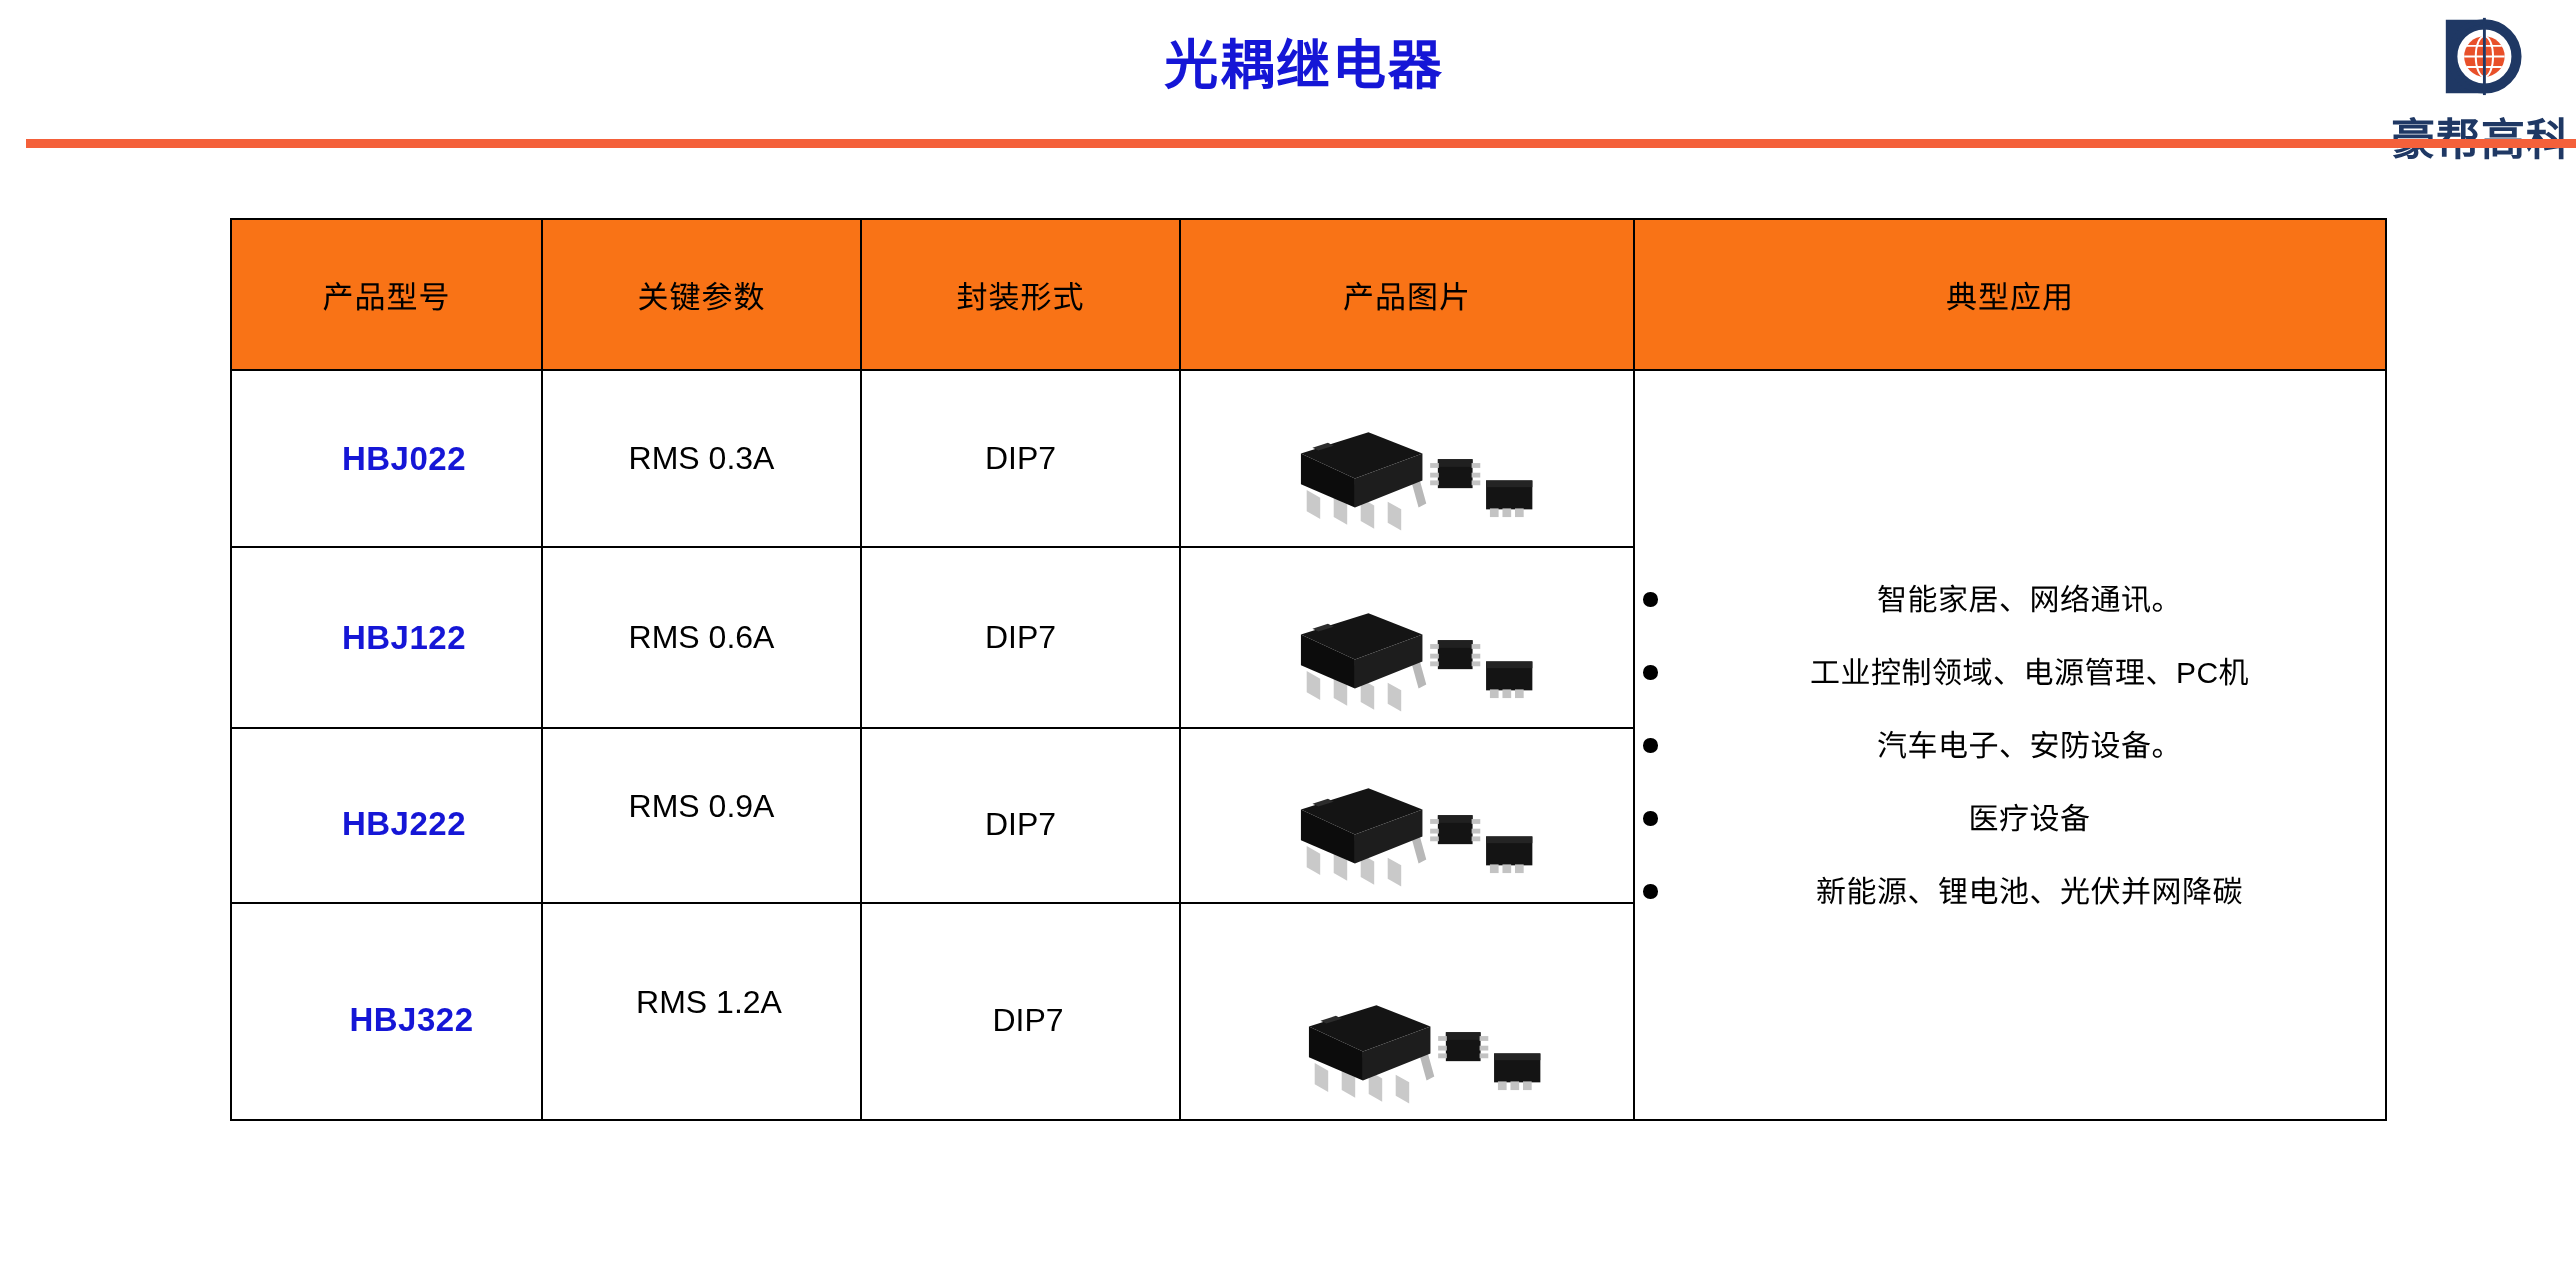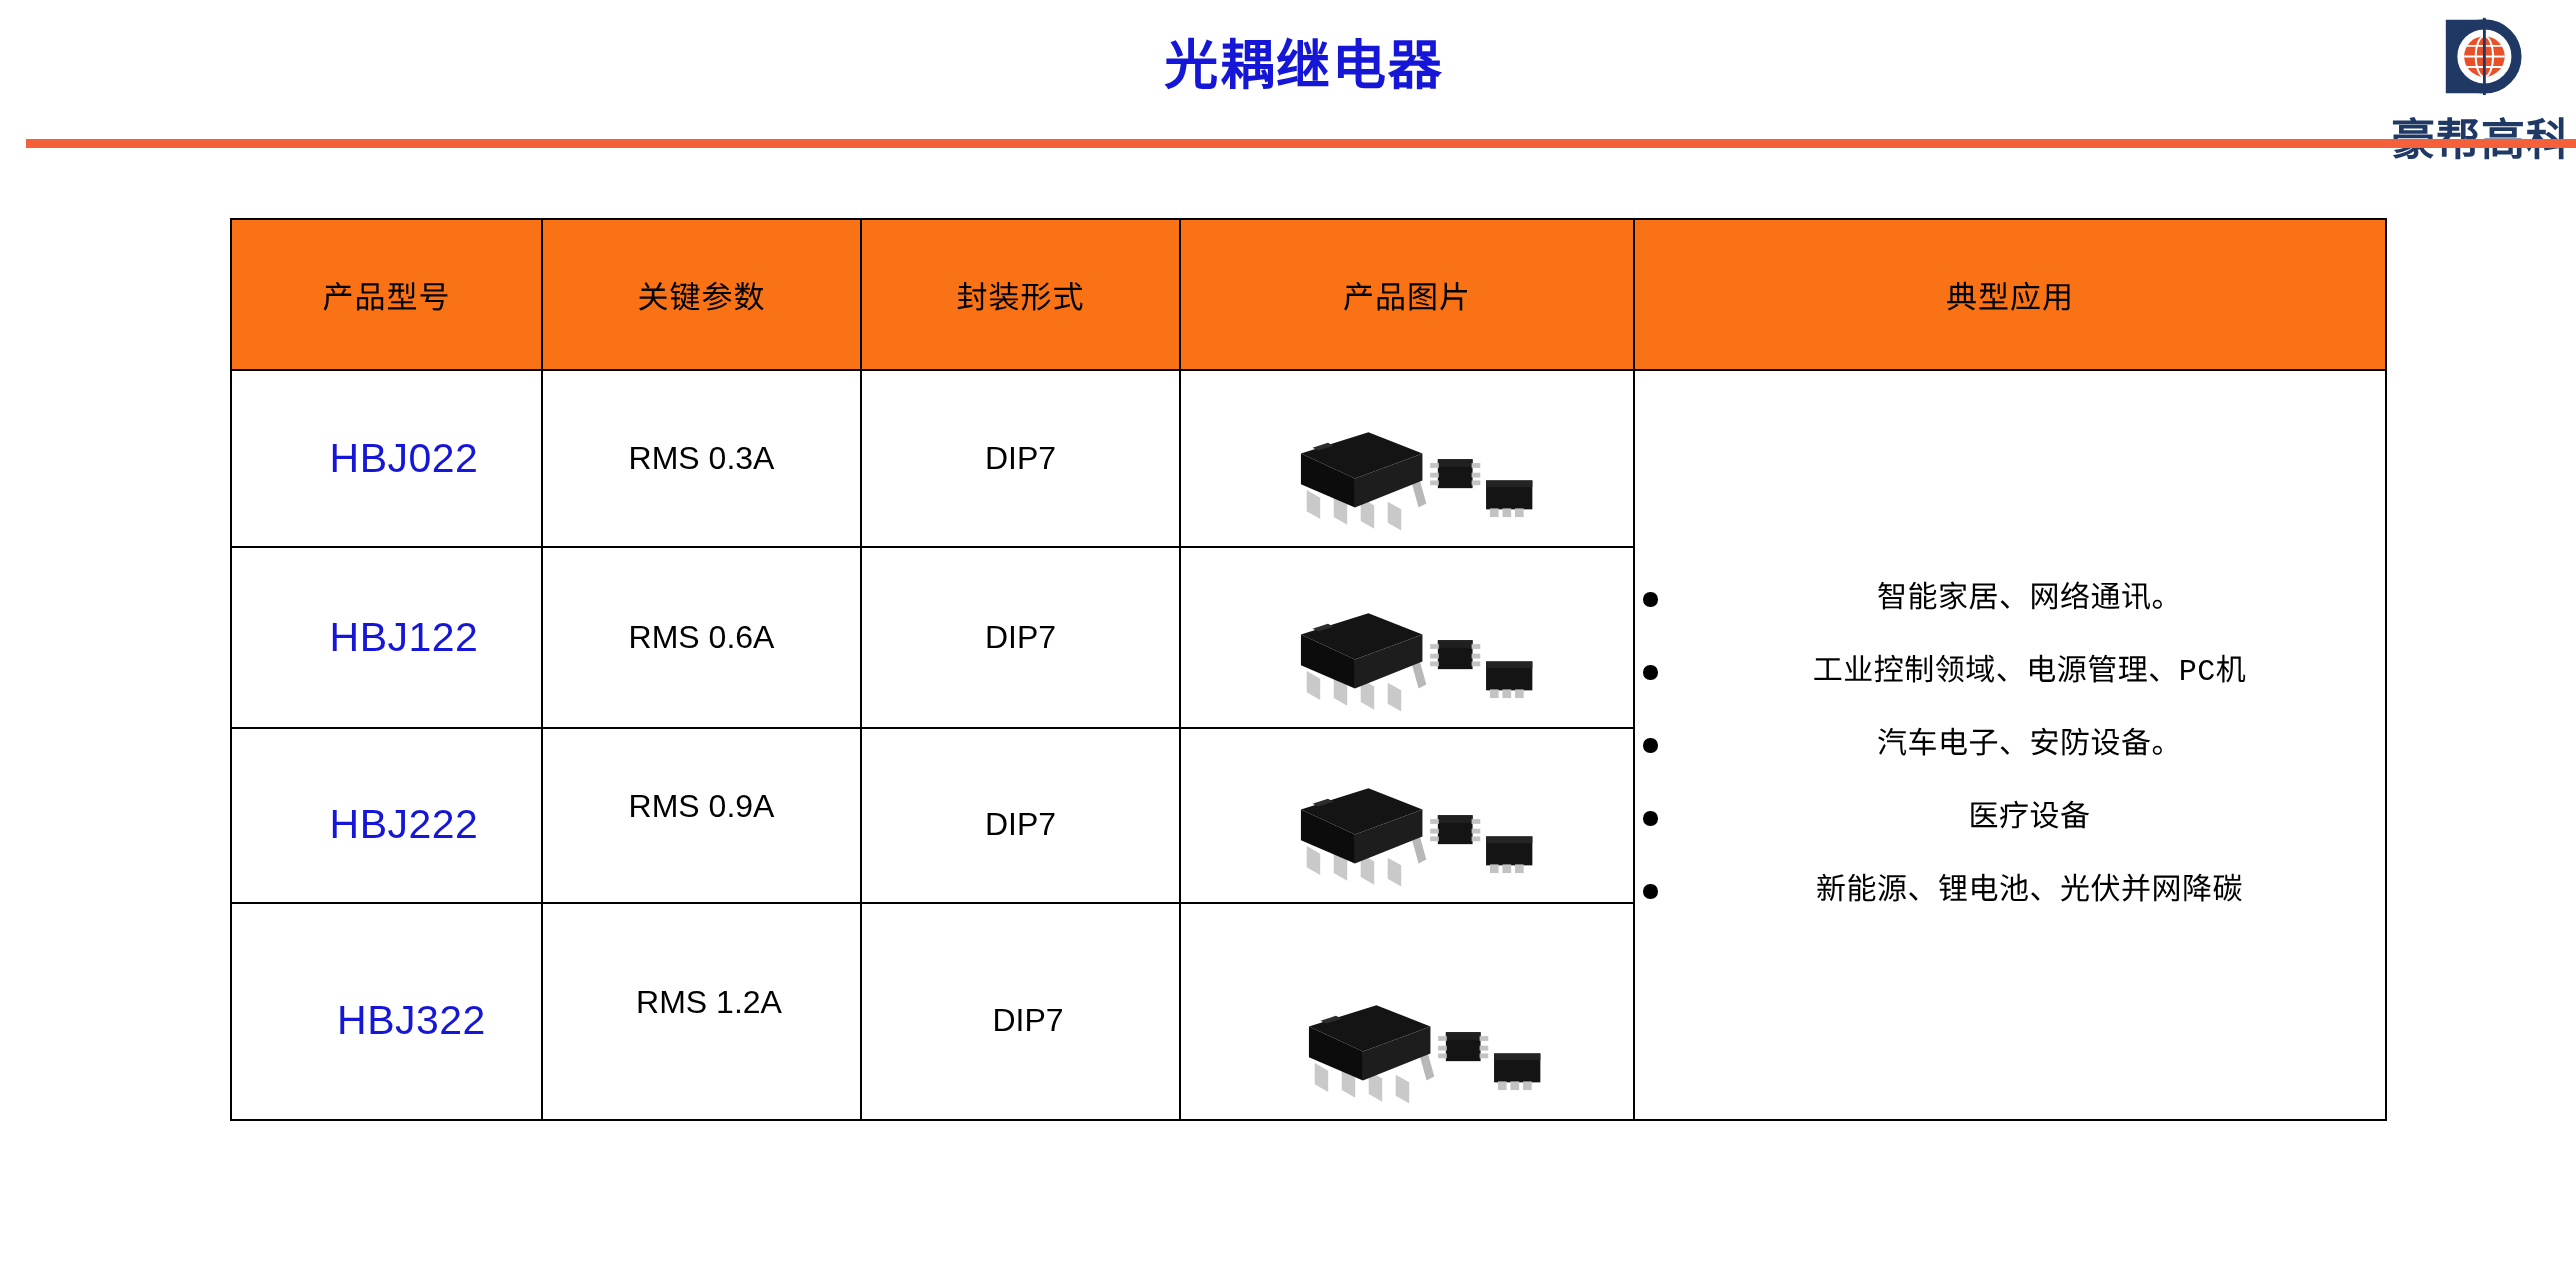--- a/index.html
+++ b/index.html
@@ -104,22 +104,22 @@
   .col-package { width: 319px; }
   .col-image   { width: 454px; }
   .col-apps    { width: 752px; }
 
   .row-1 td { height: 175px; }
   .row-2 td { height: 179px; }
   .row-3 td { height: 173px; }
   .row-4 td { height: 215px; padding-left: 15px; }
 
   .model-text {
-    font-size: 41px;
-    font-weight: normal;
+    font-size: 33px;
+    font-weight: bold;
     color: #1516d6;
     letter-spacing: 0.5px;
     margin-left: 35px;
   }
   .param-text,
   .package-text {
     font-size: 32px;
     color: #000000;
     font-weight: normal;
   }
@@ -142,21 +142,20 @@
   
   .apps-cell {
     text-align: left;
     vertical-align: middle;
     padding: 0 0 0 66px;
   }
   .apps-list {
     list-style: none;
     margin: 8px;
     padding: 0;
-    font-family: Liberation Mono, monospace;
   }
   .apps-list li {
     position: relative;
     font-size: 30px;
     color: #000000;
     line-height: 43px;
     padding: 0 0 0 39px;
     margin: 0 0 30px 0;
     white-space: nowrap;
     letter-spacing: 0.5px;

